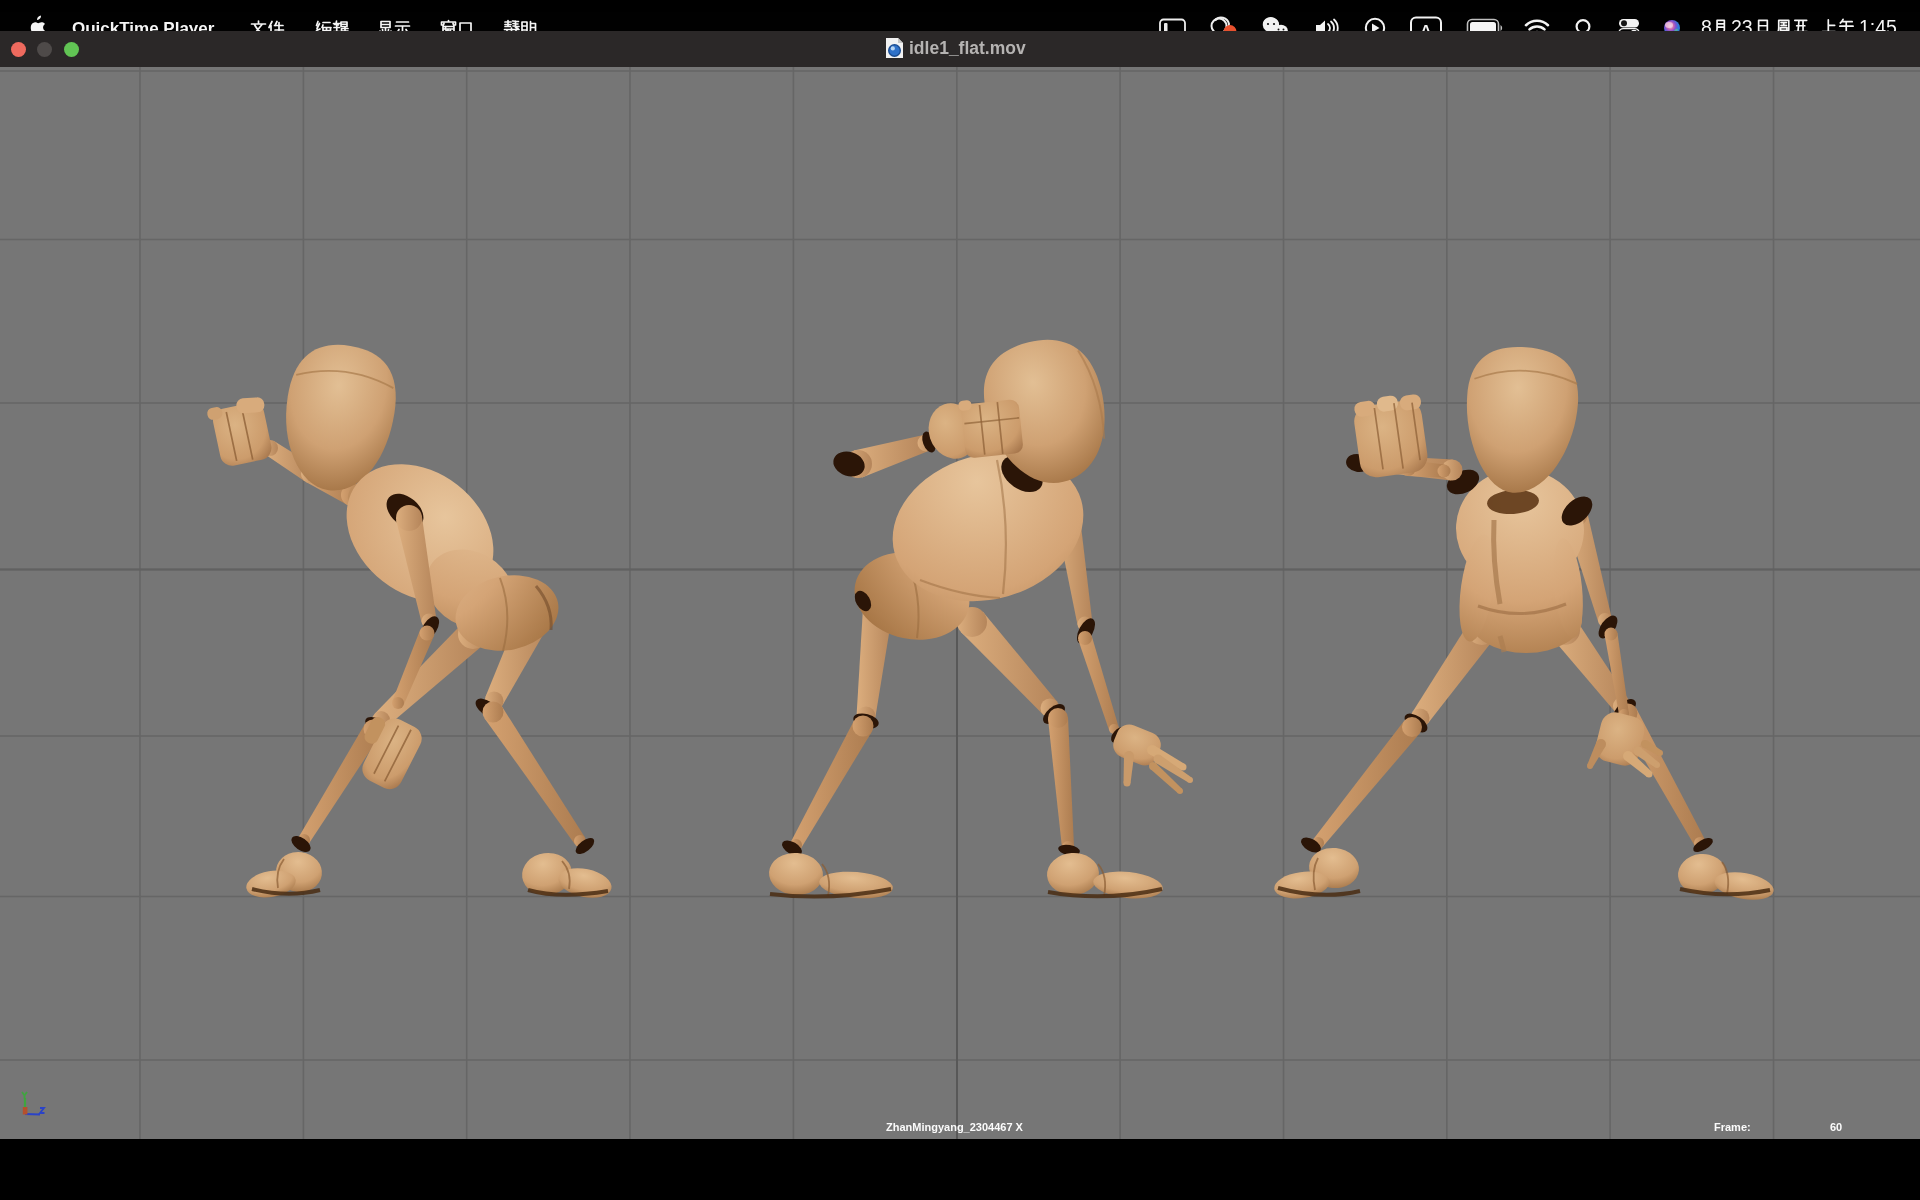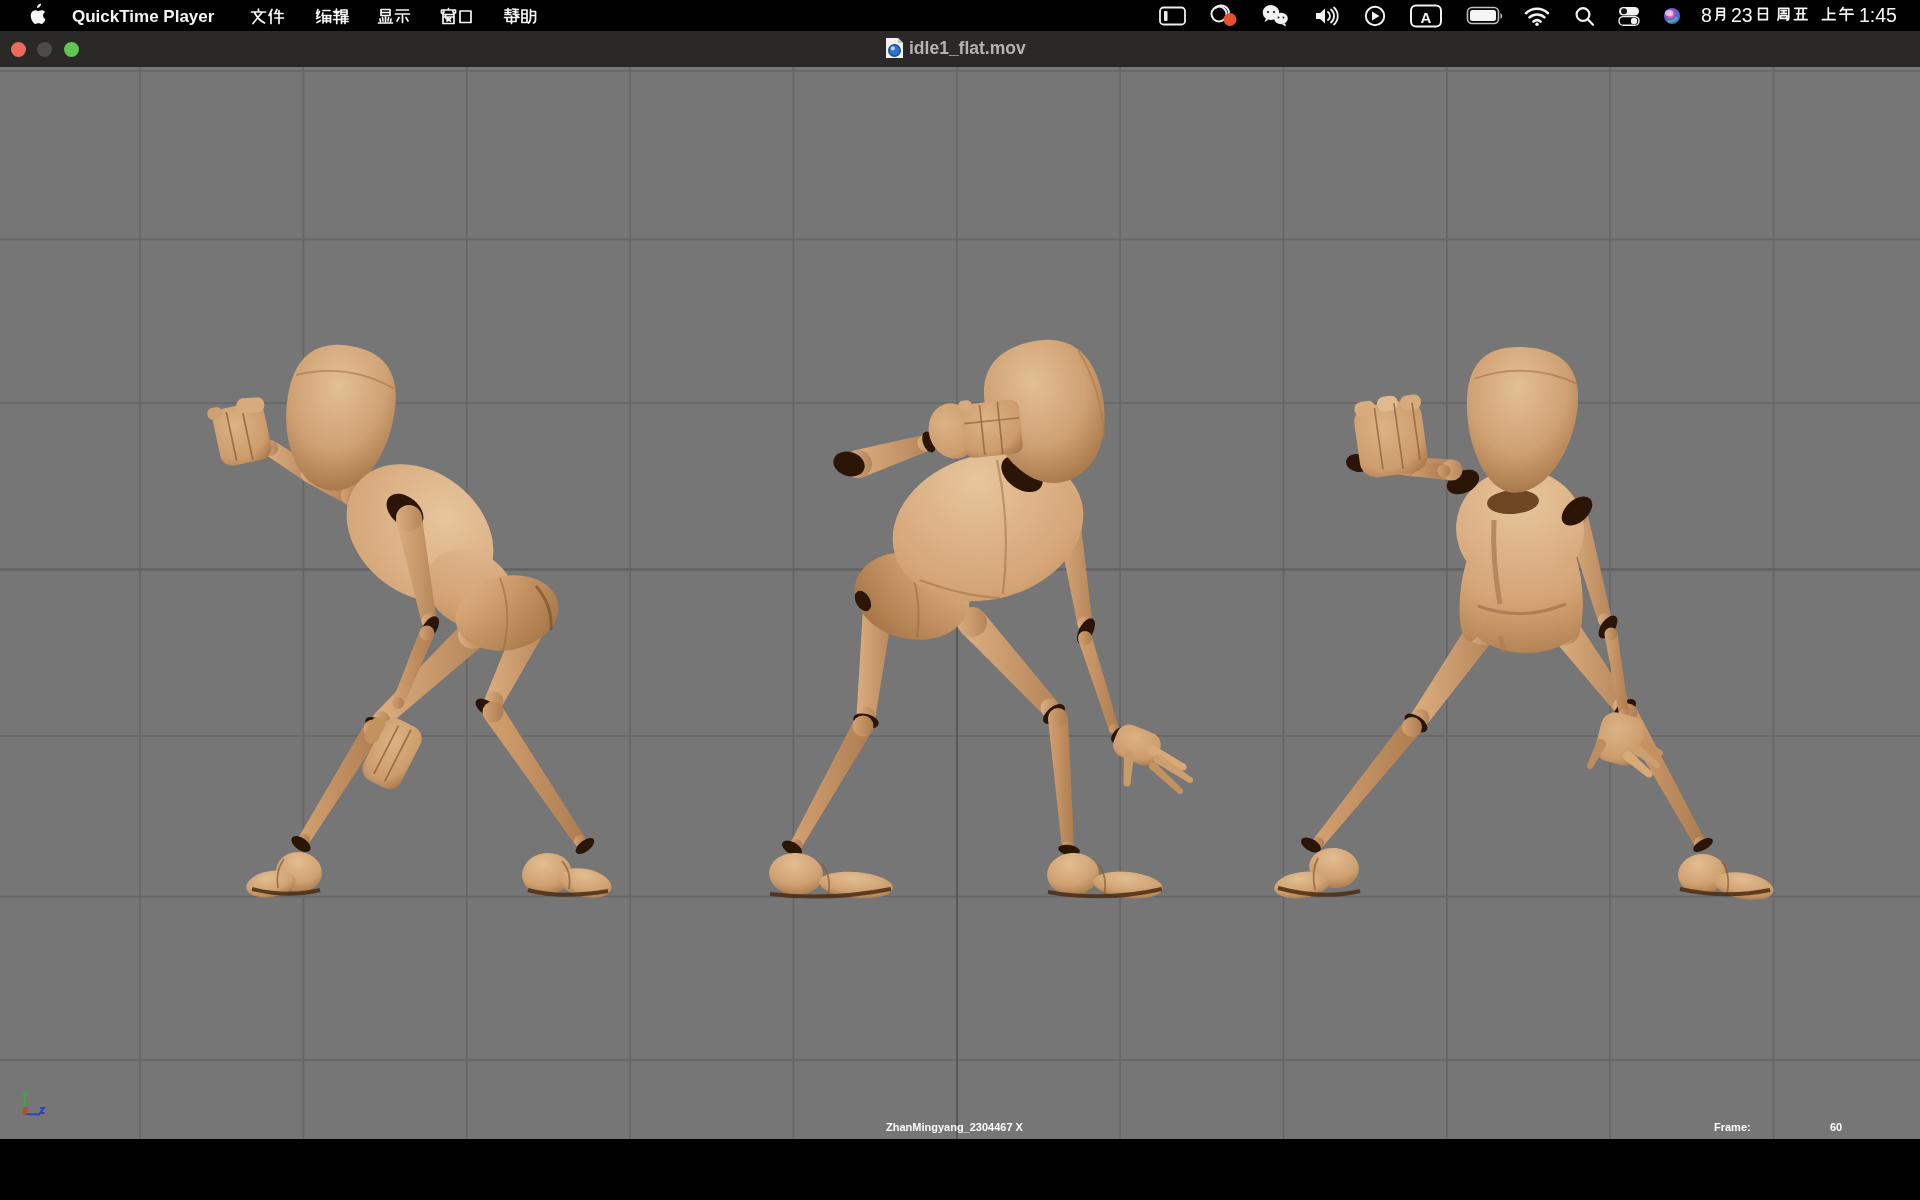--- a/index.html
+++ b/index.html
@@ -287,21 +287,21 @@
         <path d="M22,1092 l2.5,3.5 2.5,-3.5 M24.5,1095.5 v3" stroke="#3fa53f" stroke-width="1.8"></path>
         <path d="M40,1108 h4 l-4,5 h4.5" stroke="#2a43c8" stroke-width="1.8"></path>
       </g>
 
       <text x="886" y="1131" font-size="11" font-weight="700" fill="#fbfbfb">ZhanMingyang_2304467 X</text>
       <text x="1714" y="1131" font-size="11" font-weight="700" fill="#fbfbfb">Frame:</text>
       <text x="1830" y="1131" font-size="11" font-weight="700" fill="#fbfbfb">60</text>
     </svg>
   </div>
 
-  <div class="abs" style="left:0;top:0;width:1920px;height:31px;background:#010101;">
+  <div class="abs" style="left:0;top:12px;width:1920px;height:31px;background:#010101;">
     <svg width="1920" height="31">
       <g transform="translate(28,2.5) scale(0.93)">
           <path d="M12.9,4.34c.73-.88,1.22-2.09,1.06-3.3-1.05.05-2.32.7-3.07,1.57-.68.77-1.28,2.02-1.12,3.2,1.17.1,2.36-.59,3.13-1.47ZM16.2,14.04c.03,2.93,2.57,3.9,2.6,3.92-.02.07-.4,1.39-1.34,2.76-.8,1.18-1.64,2.35-2.97,2.38-1.3.02-1.72-.77-3.2-.77s-1.96.74-3.19.79c-1.27.05-2.24-1.27-3.06-2.45C3.37,18.26,2.1,13.86,3.81,10.88c.85-1.48,2.37-2.41,4.01-2.44,1.25-.02,2.43.84,3.2.84s2.21-1.04,3.72-.89c.63.03,2.41.26,3.55,1.93-.09.06-2.12,1.24-2.1,3.72Z" fill="#f5f5f5"></path>
         </g>
       <text x="72" y="22" font-size="17" font-weight="700" fill="#f5f5f5" font-family="Liberation Sans, sans-serif">QuickTime Player</text>
       <g transform="translate(250,7.5) scale(1.000)">
           <path d="M8.5,1.5 L8.5,4 M1.5,4.5 H15.5 M12,5 L3,16 M4.5,5 Q8,12 14.5,15.5" stroke="#f5f5f5" stroke-width="1.70" fill="none" stroke-linecap="round" stroke-linejoin="round"></path>
         </g>
         <g transform="translate(267,7.5) scale(1.000)">
           <path d="M5,2 L2,8 M4,6 V16 M10,2 L8,6 M7.5,6 H16 M8,10.5 H16.5 M12,3 V16" stroke="#f5f5f5" stroke-width="1.70" fill="none" stroke-linecap="round" stroke-linejoin="round"></path>

